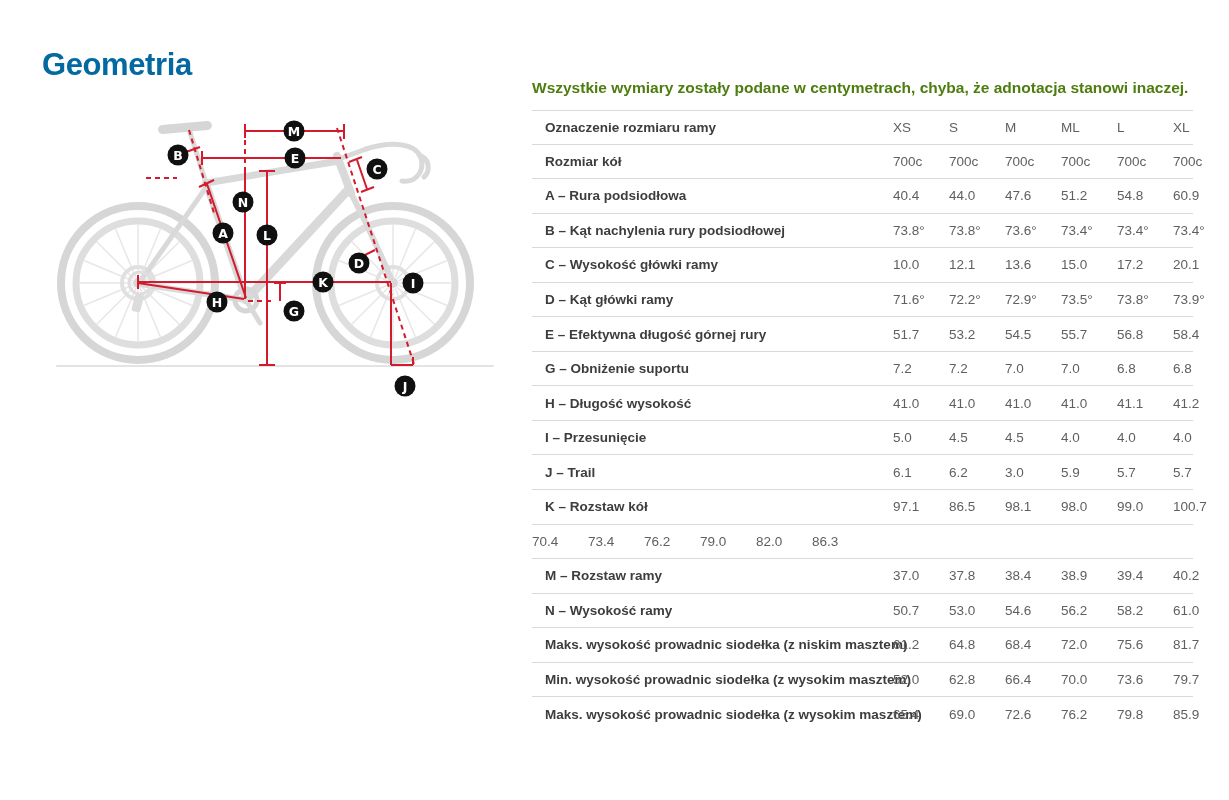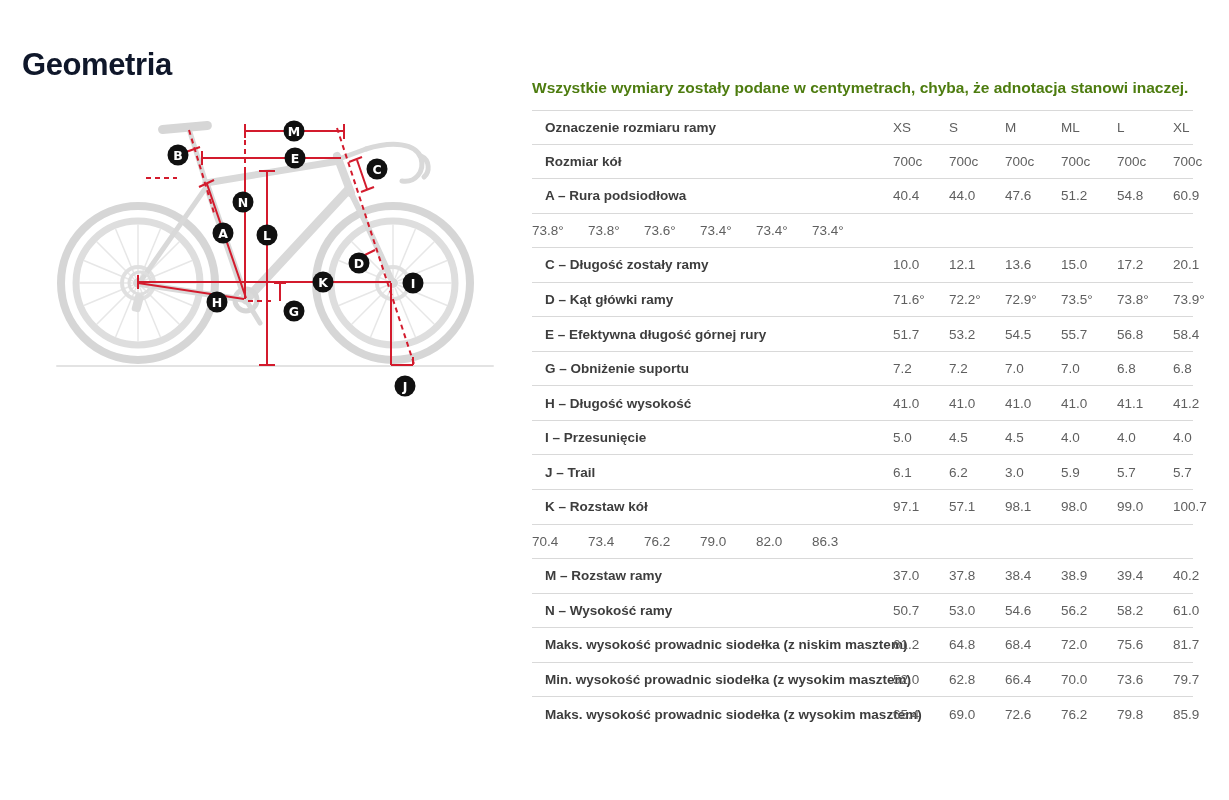--- a/index.html
+++ b/index.html
@@ -1,22 +1,22 @@
 <!DOCTYPE html>
 <html><head>
 <meta charset="utf-8">
 <style>
   html,body{margin:0;padding:0;}
   body{
     width:1229px;height:800px;overflow:hidden;background:#ffffff;
     font-family:"Liberation Sans",sans-serif;position:relative;
   }
   .page-title{
-    position:absolute;left:22px;top:26px;
-    font-size:31px;font-weight:bold;letter-spacing:-0.4px;color:#0f172a;
+    position:absolute;left:42px;top:26px;
+    font-size:31px;font-weight:bold;letter-spacing:-0.4px;color:#0369a1;
   }
   .dim-note{
     position:absolute;left:532px;top:79px;white-space:nowrap;
     font-size:15.5px;font-weight:bold;color:#4d7c0f;
   }
   .geo-table{
     position:absolute;left:532px;top:110px;width:661px;
   }
   .g-row{
     display:flex;align-items:center;height:34.55px;box-sizing:border-box;
@@ -219,29 +219,30 @@
       <div class="g-row">
         <div class="g-label">A – Rura podsiodłowa</div>
         <div class="g-cell">40.4</div>
         <div class="g-cell">44.0</div>
         <div class="g-cell">47.6</div>
         <div class="g-cell">51.2</div>
         <div class="g-cell">54.8</div>
         <div class="g-cell">60.9</div>
       </div>
       <div class="g-row">
+        <div class="g-label">B – Kąt nachylenia rury podsiodłowej</div>
         <div class="g-cell">73.8°</div>
         <div class="g-cell">73.8°</div>
         <div class="g-cell">73.6°</div>
         <div class="g-cell">73.4°</div>
         <div class="g-cell">73.4°</div>
         <div class="g-cell">73.4°</div>
       </div>
       <div class="g-row">
-        <div class="g-label">C – Długość zostały ramy</div>
+        <div class="g-label">C – Wysokość główki ramy</div>
         <div class="g-cell">10.0</div>
         <div class="g-cell">12.1</div>
         <div class="g-cell">13.6</div>
         <div class="g-cell">15.0</div>
         <div class="g-cell">17.2</div>
         <div class="g-cell">20.1</div>
       </div>
       <div class="g-row">
         <div class="g-label">D – Kąt główki ramy</div>
         <div class="g-cell">71.6°</div>
@@ -292,21 +293,21 @@
         <div class="g-cell">6.1</div>
         <div class="g-cell">6.2</div>
         <div class="g-cell">3.0</div>
         <div class="g-cell">5.9</div>
         <div class="g-cell">5.7</div>
         <div class="g-cell">5.7</div>
       </div>
       <div class="g-row">
         <div class="g-label">K – Rozstaw kół</div>
         <div class="g-cell">97.1</div>
-        <div class="g-cell">57.1</div>
+        <div class="g-cell">86.5</div>
         <div class="g-cell">98.1</div>
         <div class="g-cell">98.0</div>
         <div class="g-cell">99.0</div>
         <div class="g-cell">100.7</div>
       </div>
       <div class="g-row">
         <div class="g-cell">70.4</div>
         <div class="g-cell">73.4</div>
         <div class="g-cell">76.2</div>
         <div class="g-cell">79.0</div>

